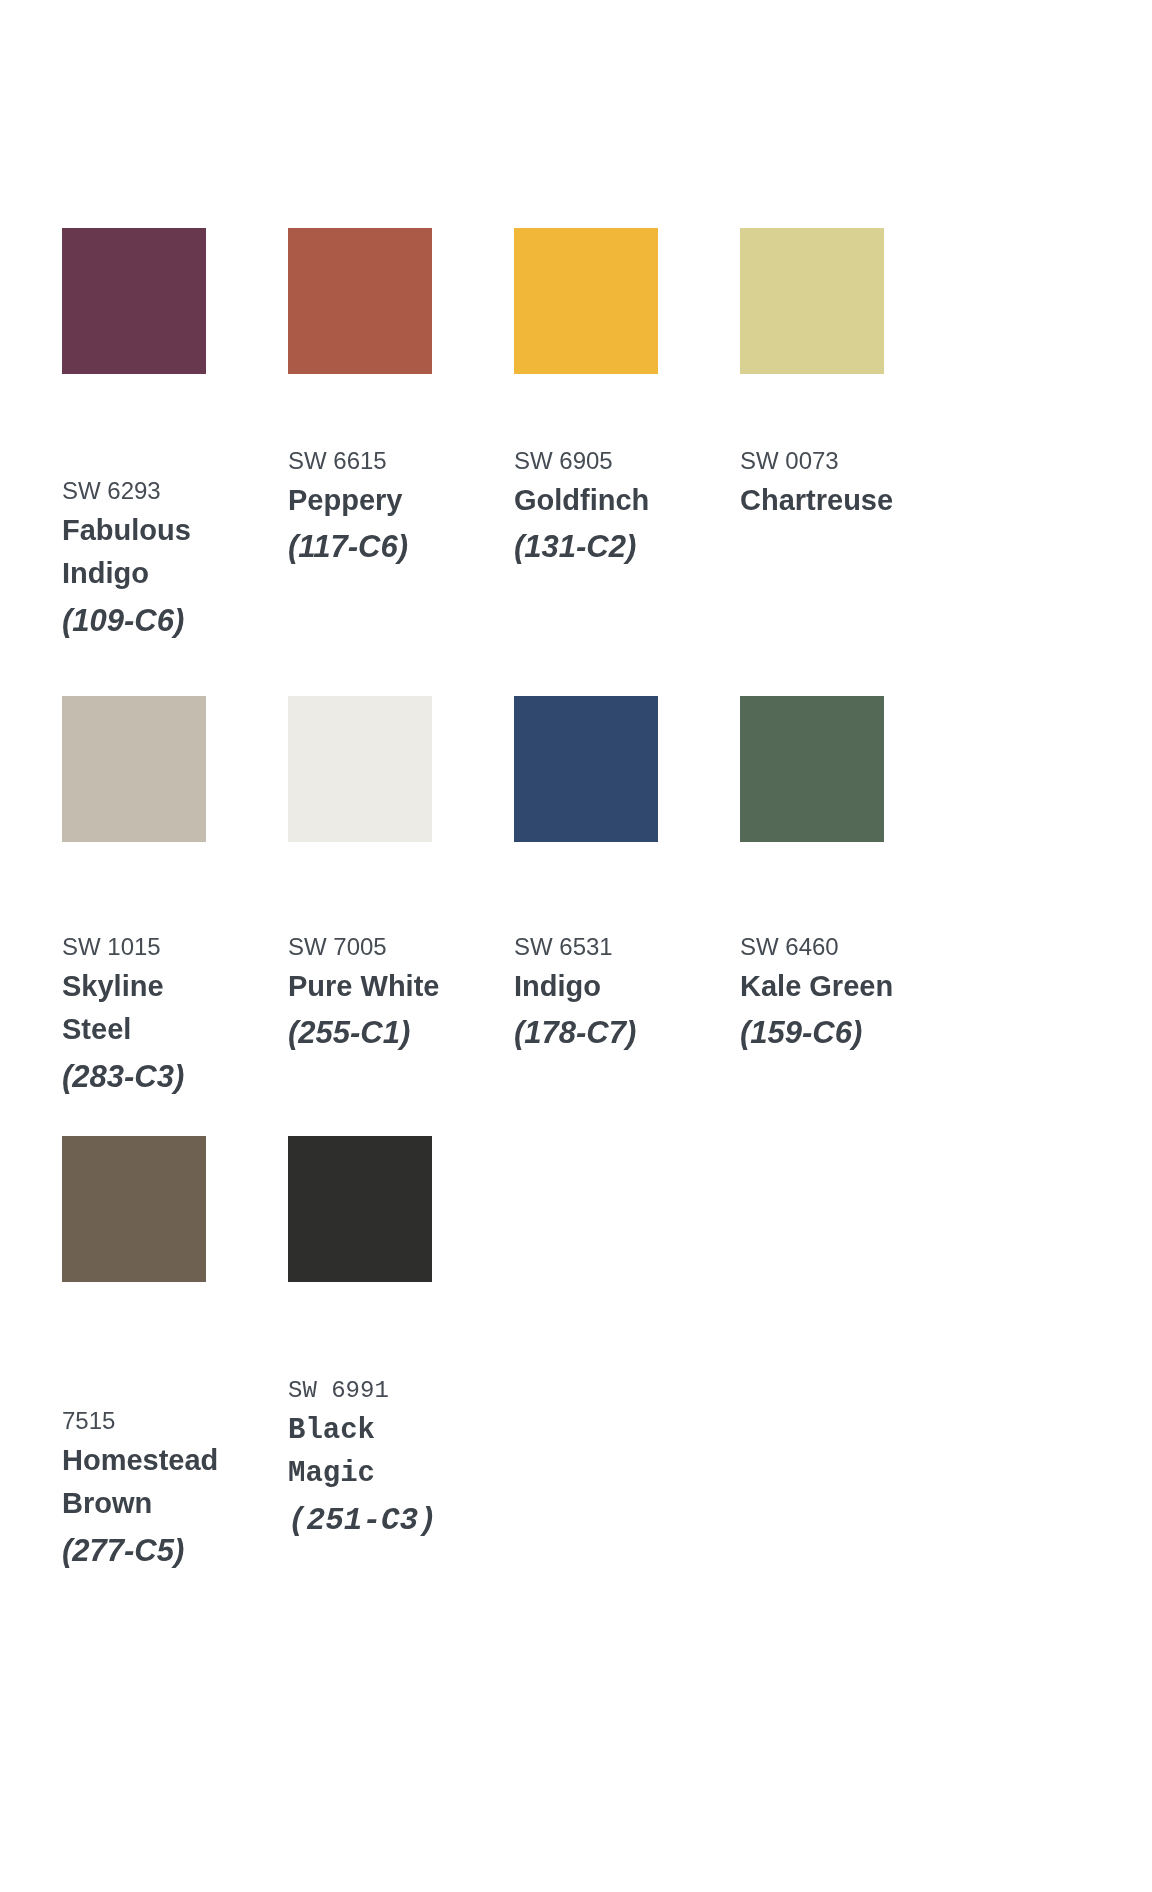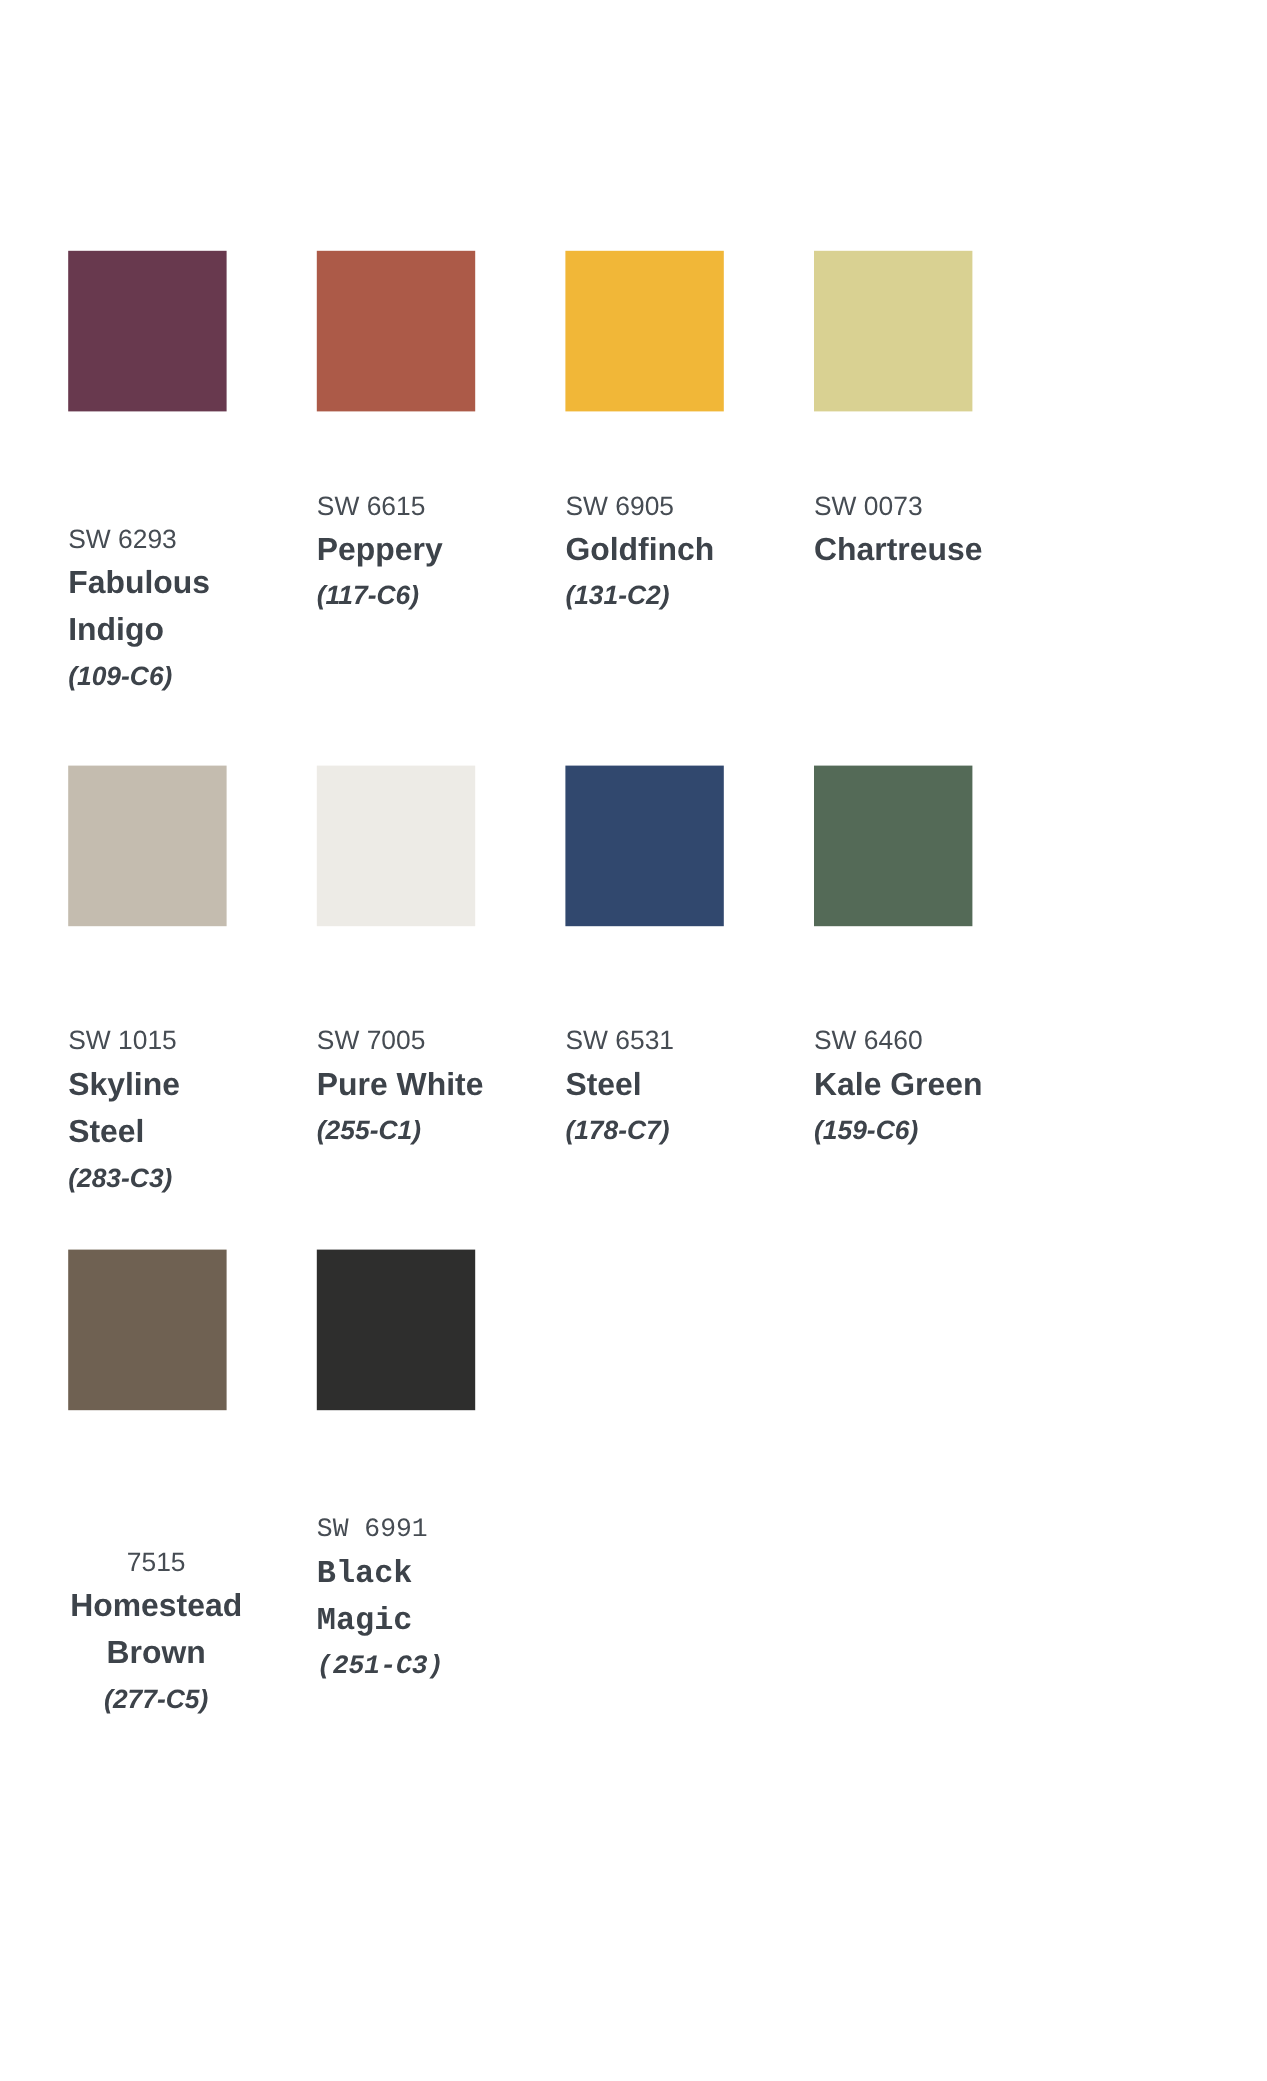--- a/index.html
+++ b/index.html
@@ -66,21 +66,21 @@
     white-space: nowrap;
   }
   .sw-name {
     font-size: 29px;
     font-weight: bold;
     color: #3d434a;
     line-height: 1.5;
     margin-top: 2px;
   }
   .sw-paren {
-    font-size: 24px;
+    font-size: 31px;
     font-weight: bold;
     font-style: italic;
     color: #3d434a;
     line-height: 1.5;
     margin-top: 2px;
     white-space: nowrap;
   }
 
   
   .row-1 { height: 468px; }
@@ -95,21 +95,21 @@
   .row-1 .c0 .labels { padding-top: 86px; }
   .row-1 .c1 .labels { padding-top: 56px; }
   .row-1 .c2 .labels { padding-top: 56px; }
   .row-1 .c3 .labels { padding-top: 56px; }
 
   .row-2 .c0 .labels,
   .row-2 .c1 .labels,
   .row-2 .c2 .labels,
   .row-2 .c3 .labels { padding-top: 74px; }
 
-  .row-3 .c0 .labels { padding-top: 108px; text-align: center; }
+  .row-3 .c0 .labels { padding-top: 108px; }
   .row-3 .c1 .labels { padding-top: 78px; font-family: Liberation Mono, monospace; }
 </style>
 </head>
 <body>
 
 <div class="page">
 
 
   <div class="grid">
 
@@ -162,21 +162,21 @@
         <div class="labels">
           <div class="sw-code">SW 7005</div>
           <div class="sw-name">Pure White</div>
           <div class="sw-paren">(255-C1)</div>
         </div>
       </div>
       <div class="cell c2">
         <div class="swatch" style="background-color: rgb(49, 72, 110);"></div>
         <div class="labels">
           <div class="sw-code">SW 6531</div>
-          <div class="sw-name">Steel</div>
+          <div class="sw-name">Indigo</div>
           <div class="sw-paren">(178-C7)</div>
         </div>
       </div>
       <div class="cell c3">
         <div class="swatch" style="background-color: rgb(84, 106, 87);"></div>
         <div class="labels">
           <div class="sw-code">SW 6460</div>
           <div class="sw-name">Kale Green</div>
           <div class="sw-paren">(159-C6)</div>
         </div>

